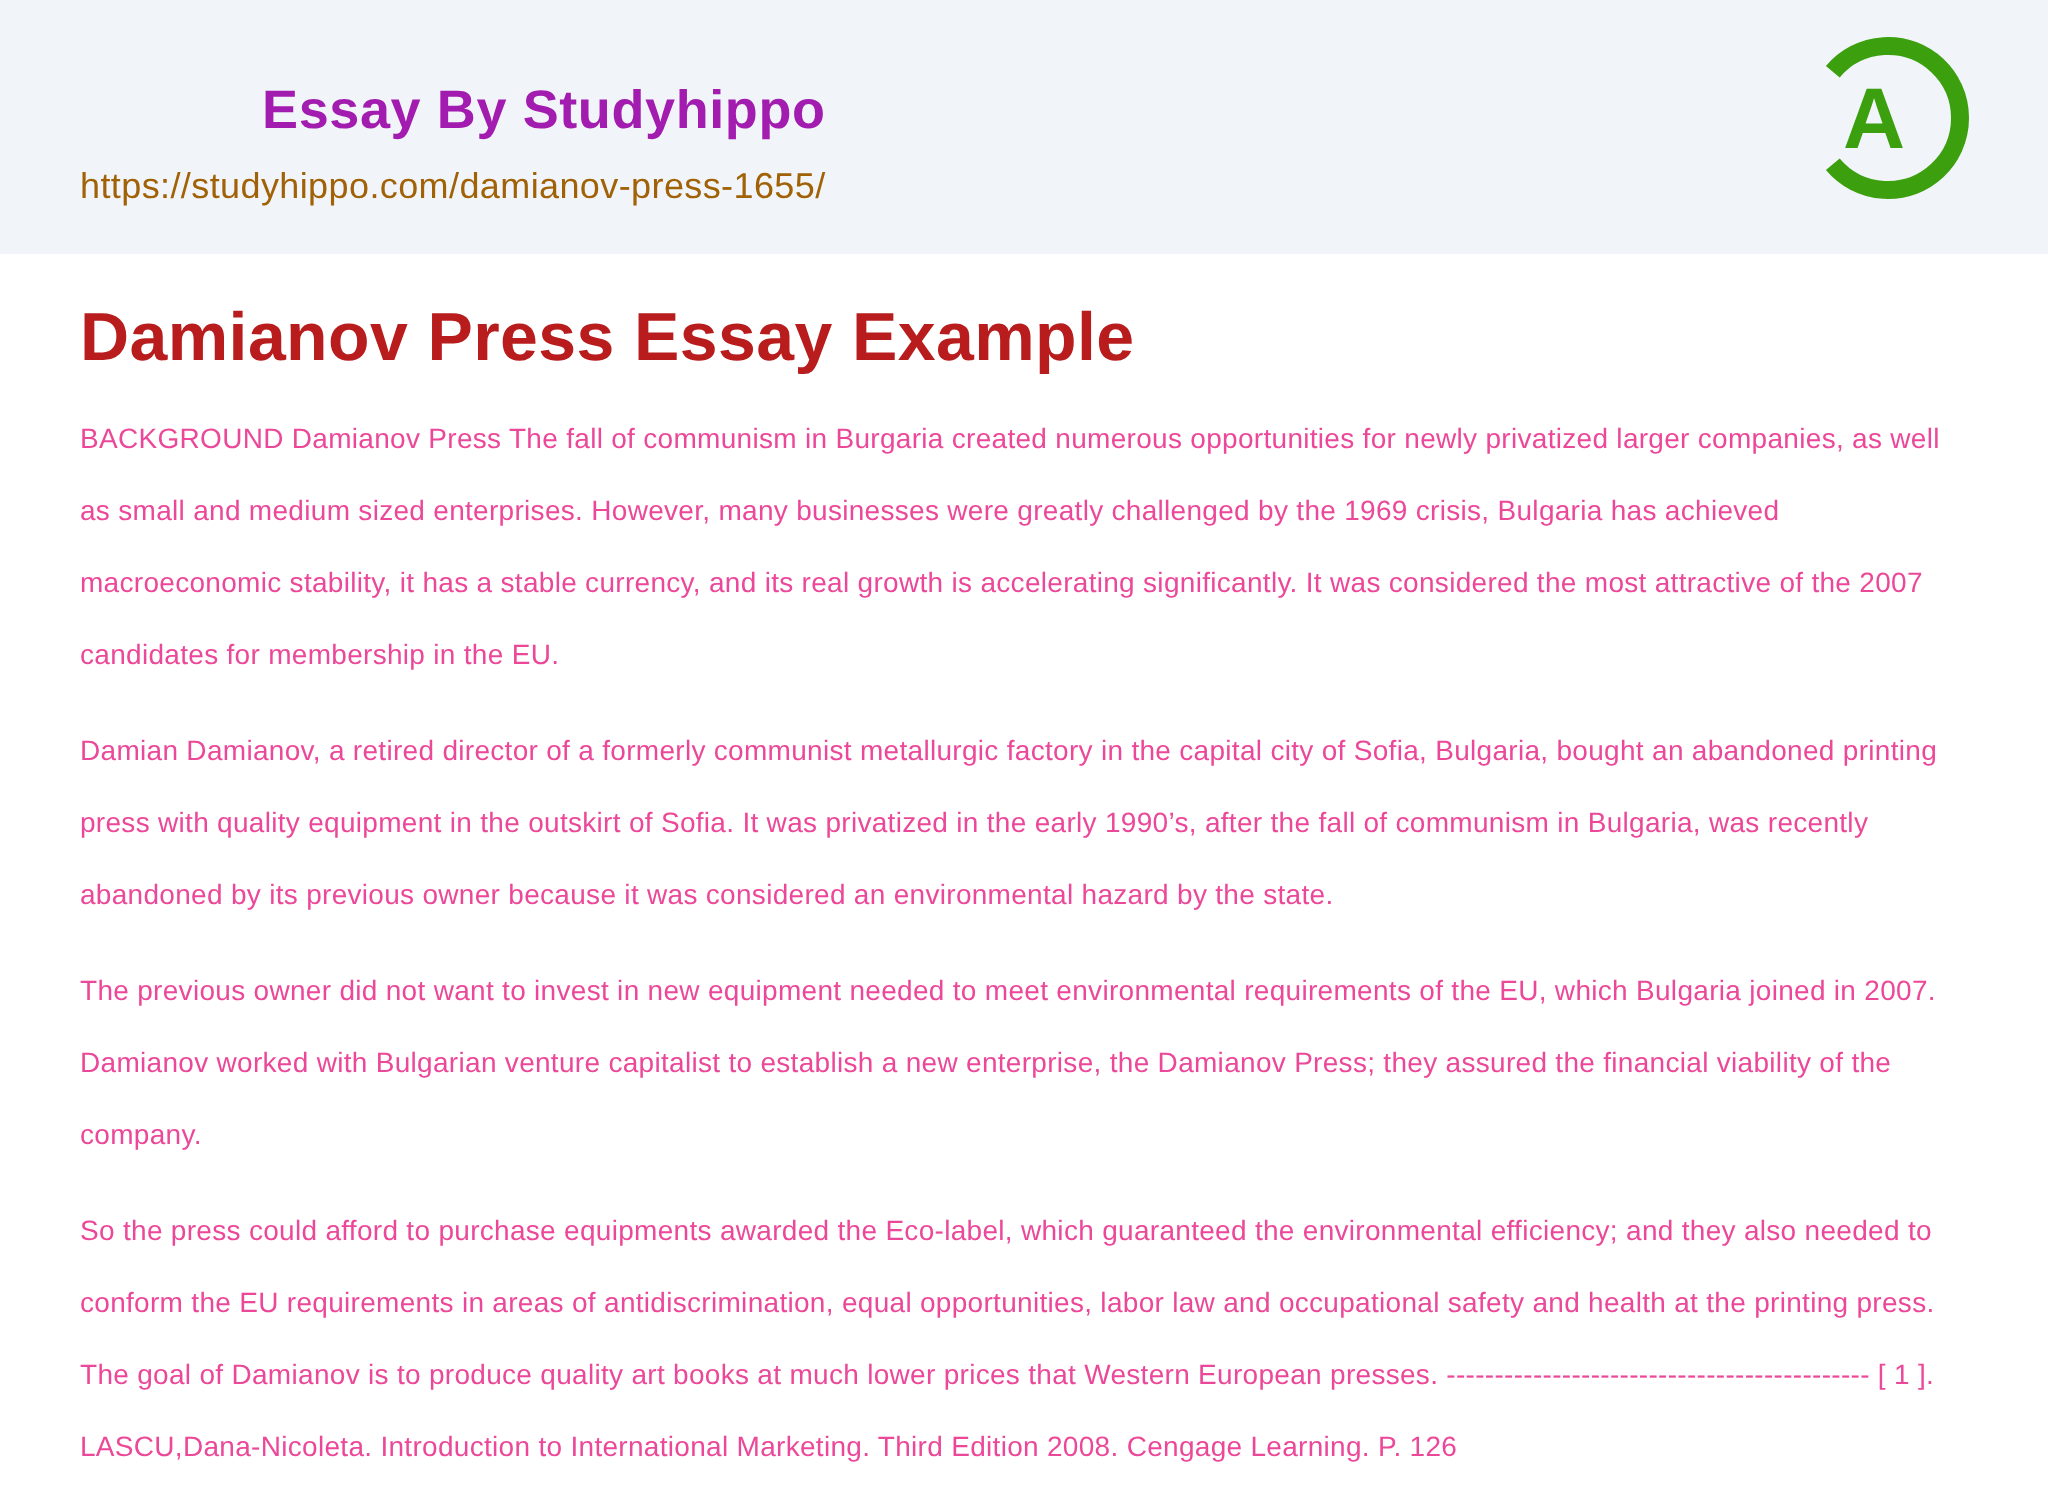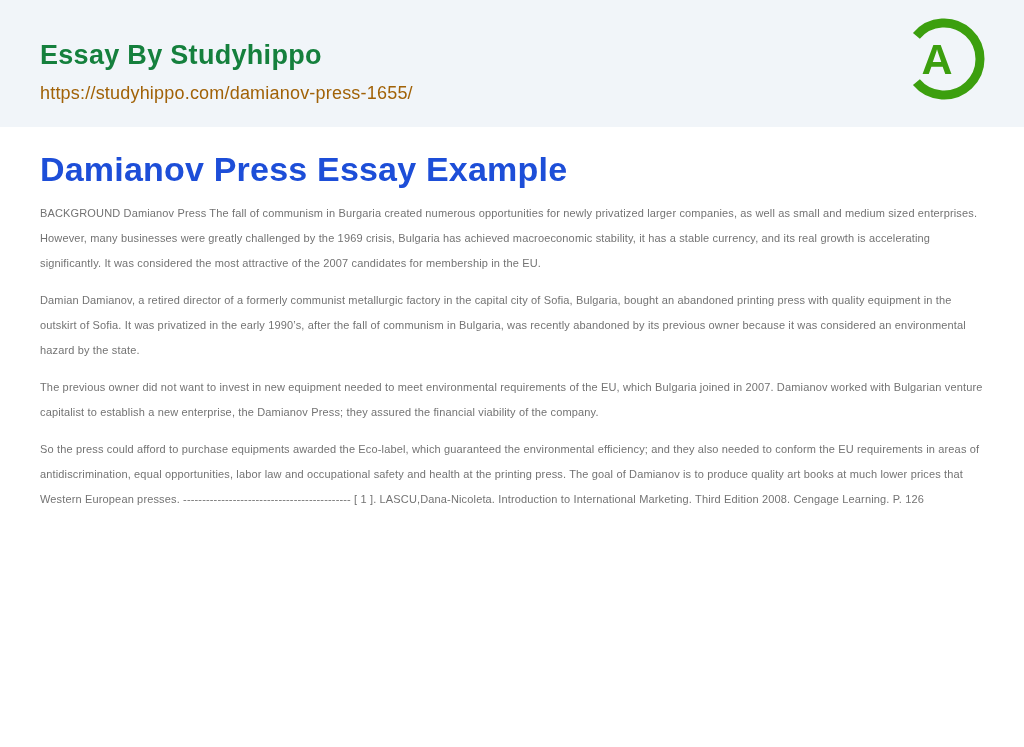--- a/index.html
+++ b/index.html
@@ -14,55 +14,56 @@
     width: 100%;
     height: 127px;
     background: #f1f5f9;
     display: flex;
     justify-content: space-between;
     align-items: flex-start;
     padding: 40px 38px 0 40px;
   }
   .header-left { display: flex; flex-direction: column; }
   .site-title {
-    color: #15803d;
+    color: #a21caf;
     font-size: 27px;
     font-weight: 700;
     letter-spacing: 0.3px;
     line-height: 1.15;
+    text-align: right;
   }
   .page-url {
     color: #a16207;
     font-size: 18px;
     font-weight: 400;
     letter-spacing: 0.2px;
     margin-top: 12px;
     text-decoration: none;
     cursor: pointer;
   }
   .logo {
     width: 84px;
     height: 84px;
     margin-top: -23px;
     flex-shrink: 0;
   }
   .content {
     padding: 23px 40px 0 40px;
   }
   .article-title {
-    color: #1d4ed8;
+    color: #b91c1c;
     font-size: 34px;
     font-weight: 700;
     letter-spacing: 0.2px;
     margin-bottom: 12px;
   }
   .article-body p {
-    color: #737373;
-    font-size: 11px;
-    line-height: 25px;
+    color: #ec4899;
+    font-size: 14px;
+    line-height: 36px;
     letter-spacing: 0.15px;
     margin-bottom: 12px;
     word-break: break-word;
   }
 </style>
 </head>
 <body>
 
 <div class="header">
   <div class="header-left">

